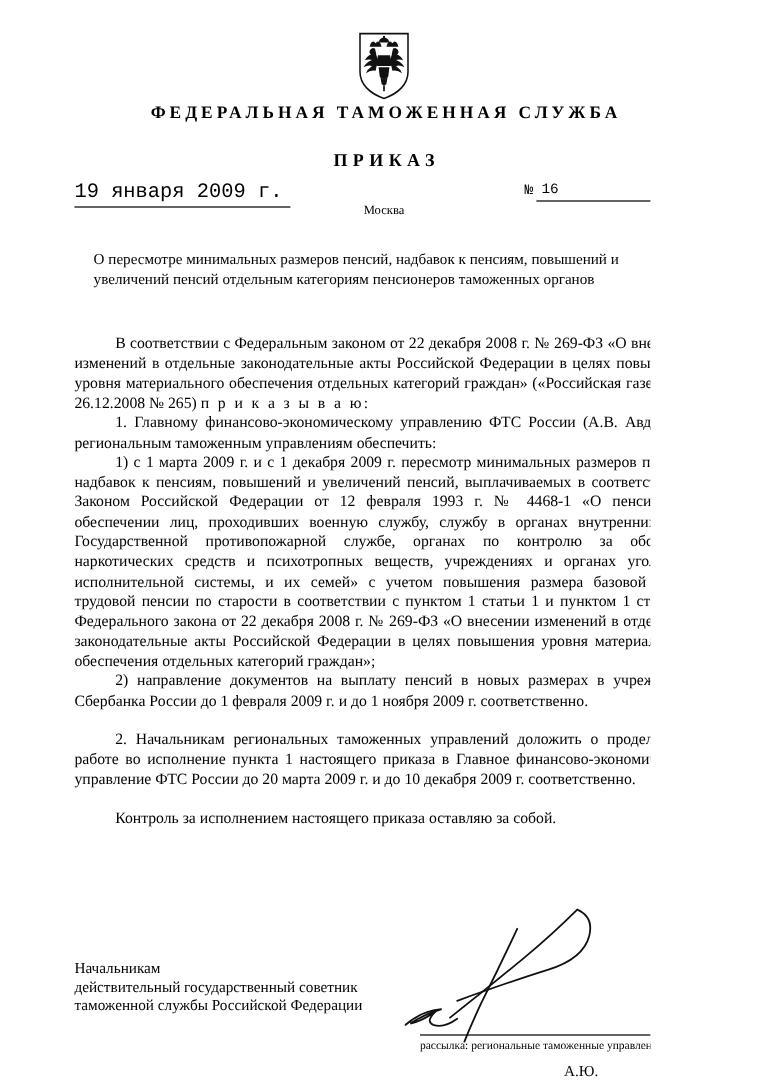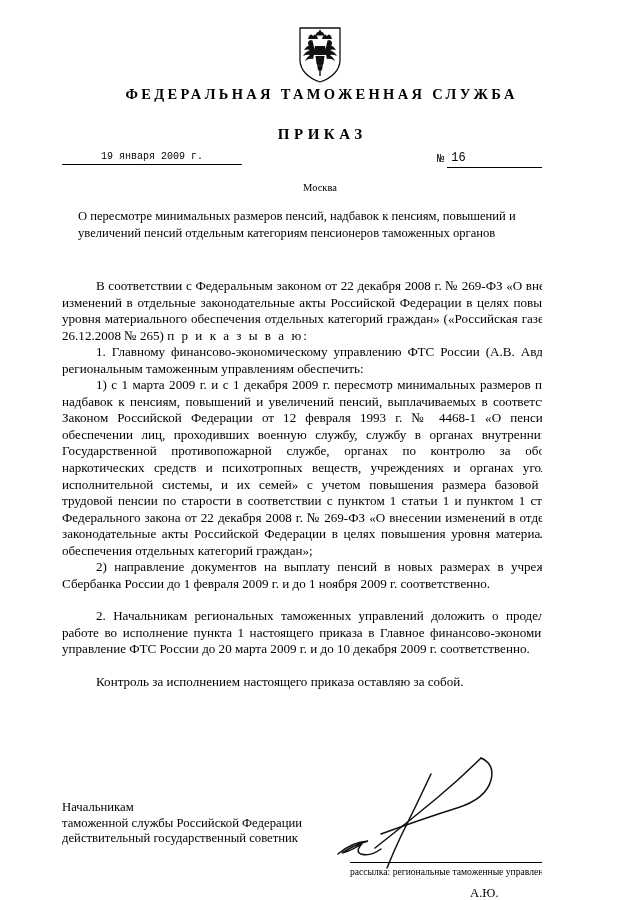--- a/index.html
+++ b/index.html
@@ -56,22 +56,21 @@
     text-indent: 4.5px;
   }
 
   
   .date-field {
     position: absolute;
     top: 151px;
     left: 62px;
     width: 180px;
     font-family: "Liberation Mono", "DejaVu Sans Mono", monospace;
-    font-size: 10px;
-    text-align: center;
+    font-size: 17px;
     padding-bottom: 2px;
     border-bottom: 1.3px solid #000;
   }
   .num-block {
     position: absolute;
     top: 151px;
     left: 437px;
     width: 164px;
     font-family: "Liberation Mono", "DejaVu Sans Mono", monospace;
     font-size: 12px;
@@ -83,21 +82,21 @@
     padding-bottom: 2px;
   }
   .num-value {
     flex: 1;
     padding-left: 4px;
     padding-bottom: 2px;
     border-bottom: 1.3px solid #000;
   }
   .city {
     position: absolute;
-    top: 182px;
+    top: 170px;
     left: 0;
     width: 640px;
     text-align: center;
     font-size: 10.5px;
   }
 
   
   .subject {
     position: absolute;
     top: 208px;
@@ -230,21 +229,21 @@
     <g fill="none" stroke="#111" stroke-width="1.5" stroke-linecap="round">
       <path d="M3 102 q14 -12 30 -13 q-16 5 -26 12 q12 -3 22 -11 q-10 9 -3 12 q9 3 20 -5"></path>
       <path d="M40 96 q28 -22 62 -50 q24 -20 44 -40"></path>
       <path d="M146 6 q14 6 10 22 q-5 19 -34 28 q-32 10 -76 26"></path>
       <path d="M96 22 q-14 30 -30 62 q-8 17 -14 32"></path>
     </g>
   </svg>
 
   <div class="sign-block">
     <div>Начальникам</div>
+    <div>действительный государственный советник</div>
     <div>таможенной службы Российской Федерации</div>
-    <div>действительный государственный советник</div>
   </div>
   <div class="sign-name">А.Ю. Бельянинов</div>
 
   <div class="footer-rule"></div>
   <div class="footer-note">рассылка: региональные таможенные управления</div>
 
 </div>
 
 </body></html>

